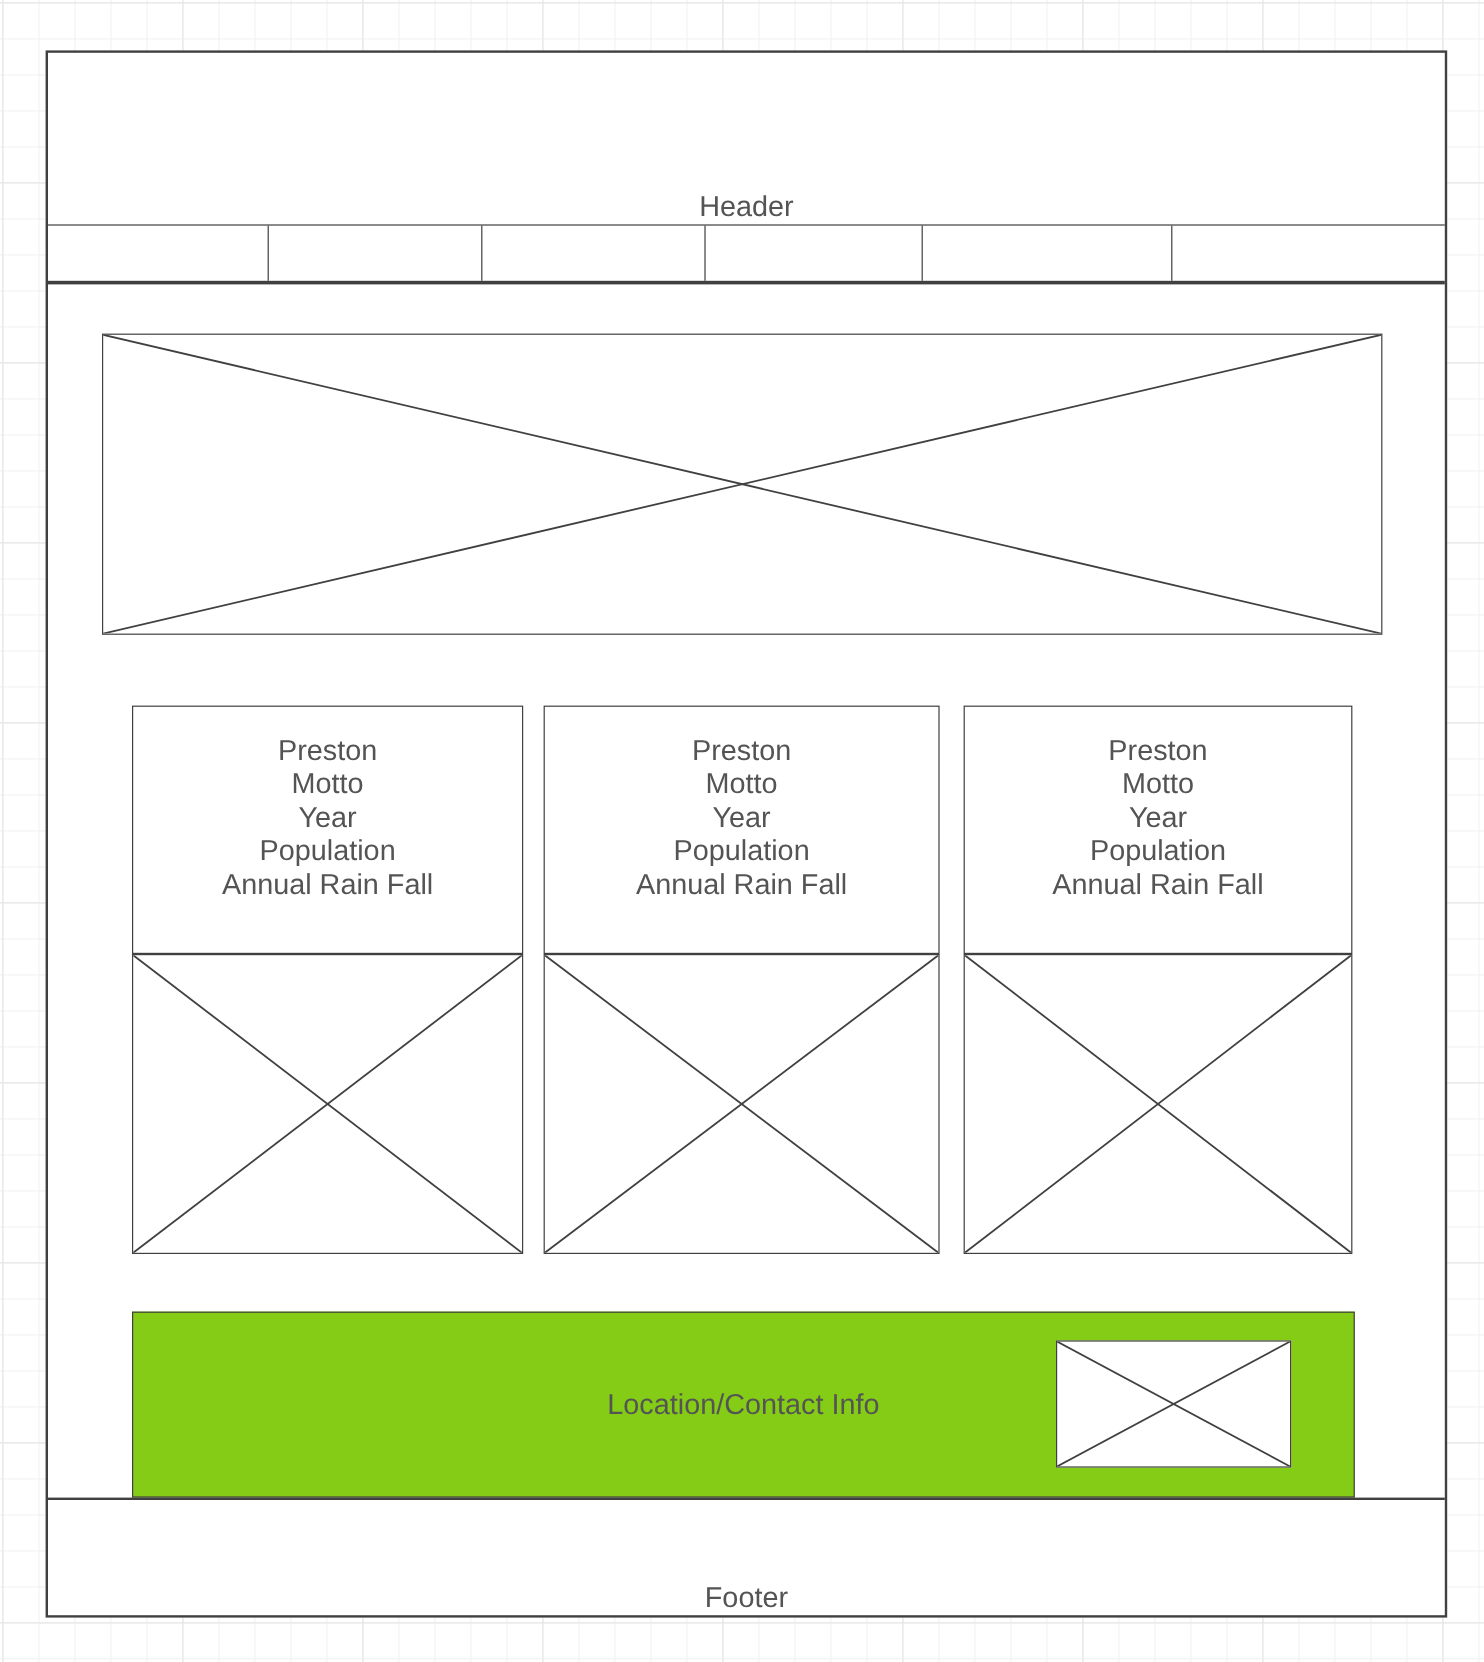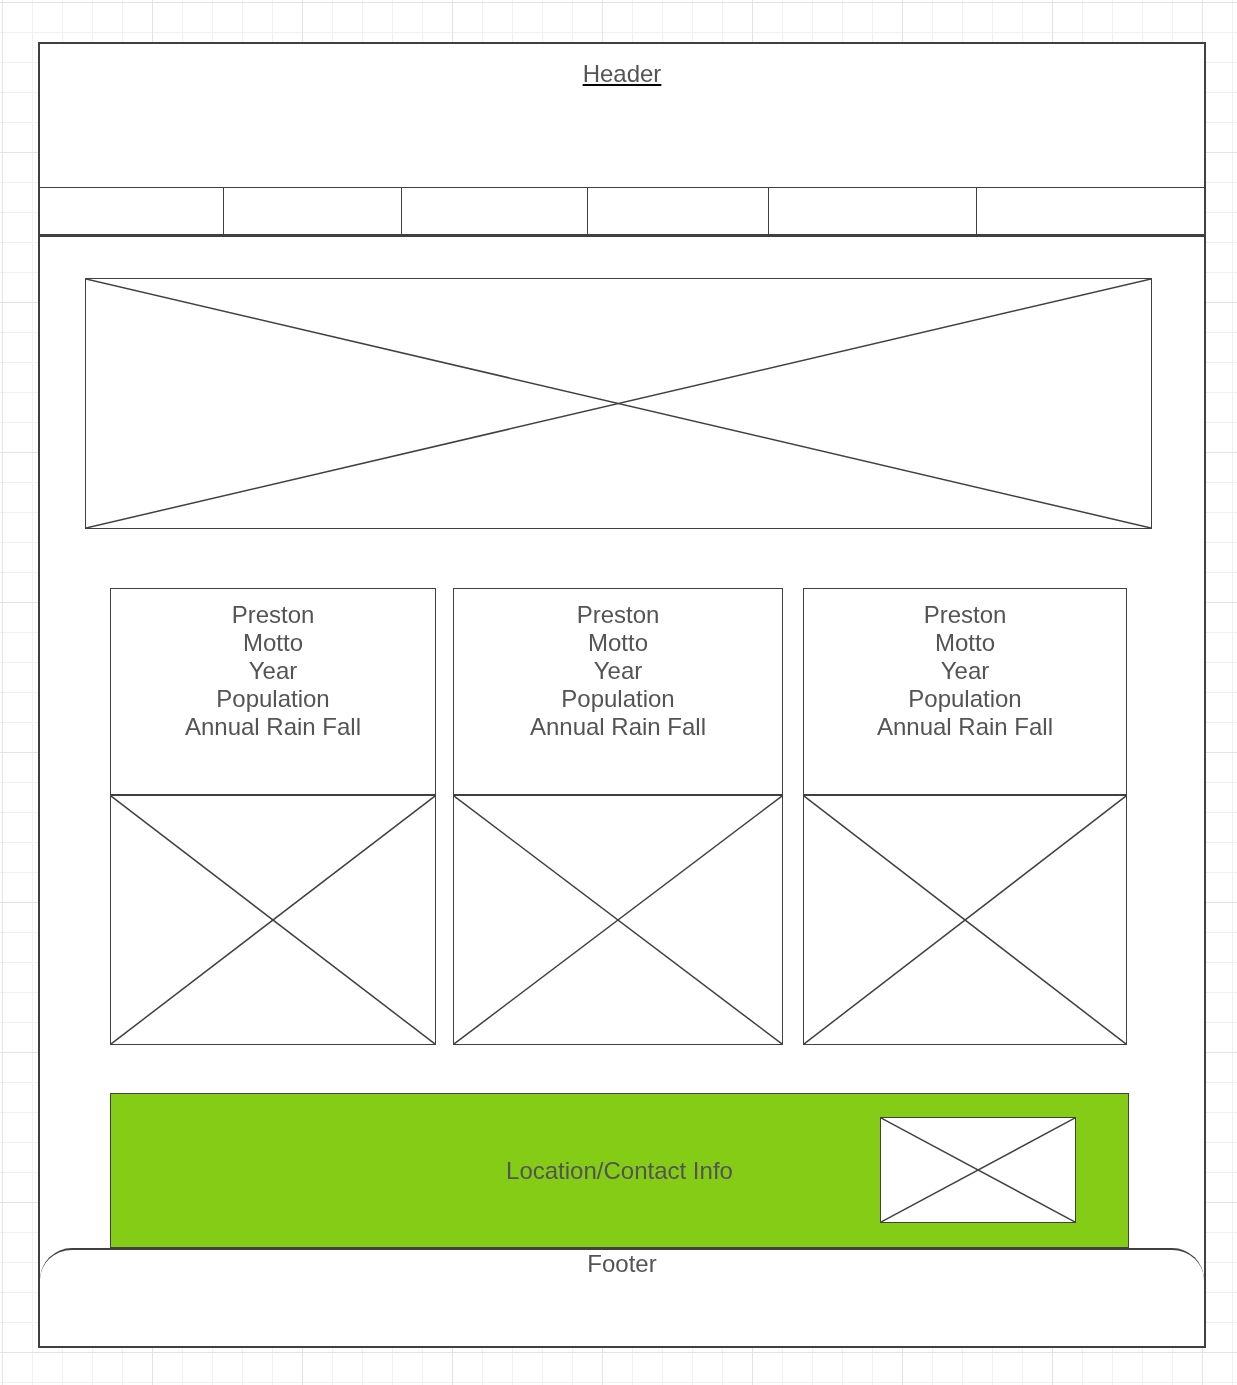--- a/index.html
+++ b/index.html
@@ -15,22 +15,22 @@
     background-size:150px 150px,150px 150px,30px 30px,30px 30px;
     background-position:2px 2px;
   }
   .page{
     position:absolute;left:38px;top:42px;width:1168px;height:1306px;
     background:#ffffff;border:2px solid #404040;box-sizing:border-box;
   }
   .txt{color:#545454;font-size:24px;}
   
   .header-band{
-    position:absolute;left:0;top:16px;width:100%;height:143px;
-    display:flex;align-items:flex-start;justify-content:center;text-decoration:underline;
+    position:absolute;left:0;top:0;width:100%;height:143px;
+    display:flex;align-items:flex-end;justify-content:center;
   }
   
   .navbar{
     position:absolute;left:0;top:143px;width:100%;height:50px;
     box-sizing:border-box;border-top:1.5px solid #404040;border-bottom:3px solid #404040;
     display:flex;
   }
   .nav-cell{box-sizing:border-box;border-right:1.5px solid #404040;height:100%;}
   .nav-cell:last-child{border-right:none;flex:1;}
   .nav-c1{width:184px}.nav-c2{width:178px}.nav-c3{width:186px}
@@ -39,39 +39,39 @@
   .xbox{
     position:absolute;box-sizing:border-box;border:1.5px solid #404040;background:#fff;
   }
   .xbox svg{position:absolute;left:0;top:0;width:100%;height:100%;display:block;}
   .xbox line{stroke:#404040;stroke-width:1.5;vector-effect:non-scaling-stroke;}
   .hero{left:45px;top:234px;width:1067px;height:251px;}
   
   .card-text{
     position:absolute;top:544px;height:207px;box-sizing:border-box;
     border:1.5px solid #404040;background:#fff;
-    text-align:center;padding-top:12px;line-height:28px;
+    text-align:center;padding-top:23px;line-height:28px;
   }
   .card-img{top:751px;height:250px;}
   .c1{left:70px;width:326px;}
   .c2{left:413px;width:330px;}
   .c3{left:763px;width:324px;}
   .card-line{display:block;}
   
   .location-box{
     position:absolute;left:70px;top:1049px;width:1019px;height:155px;
     box-sizing:border-box;border:1.5px solid #404040;background:#84cc16;
     display:flex;align-items:center;justify-content:center;
   }
   .location-img{left:769px;top:23px;width:196px;height:106px;}
   
   .footer-band{
     position:absolute;left:0;top:1204px;width:100%;height:98px;
     box-sizing:border-box;border-top:2px solid #404040;
-    display:flex;align-items:flex-start;justify-content:center;border-radius:32px;
+    display:flex;align-items:flex-end;justify-content:center;
   }
 </style>
 </head>
 <body>
 
 <div class="page">
 
   <div class="header-band">
     <span class="txt">Header</span>
   </div>

